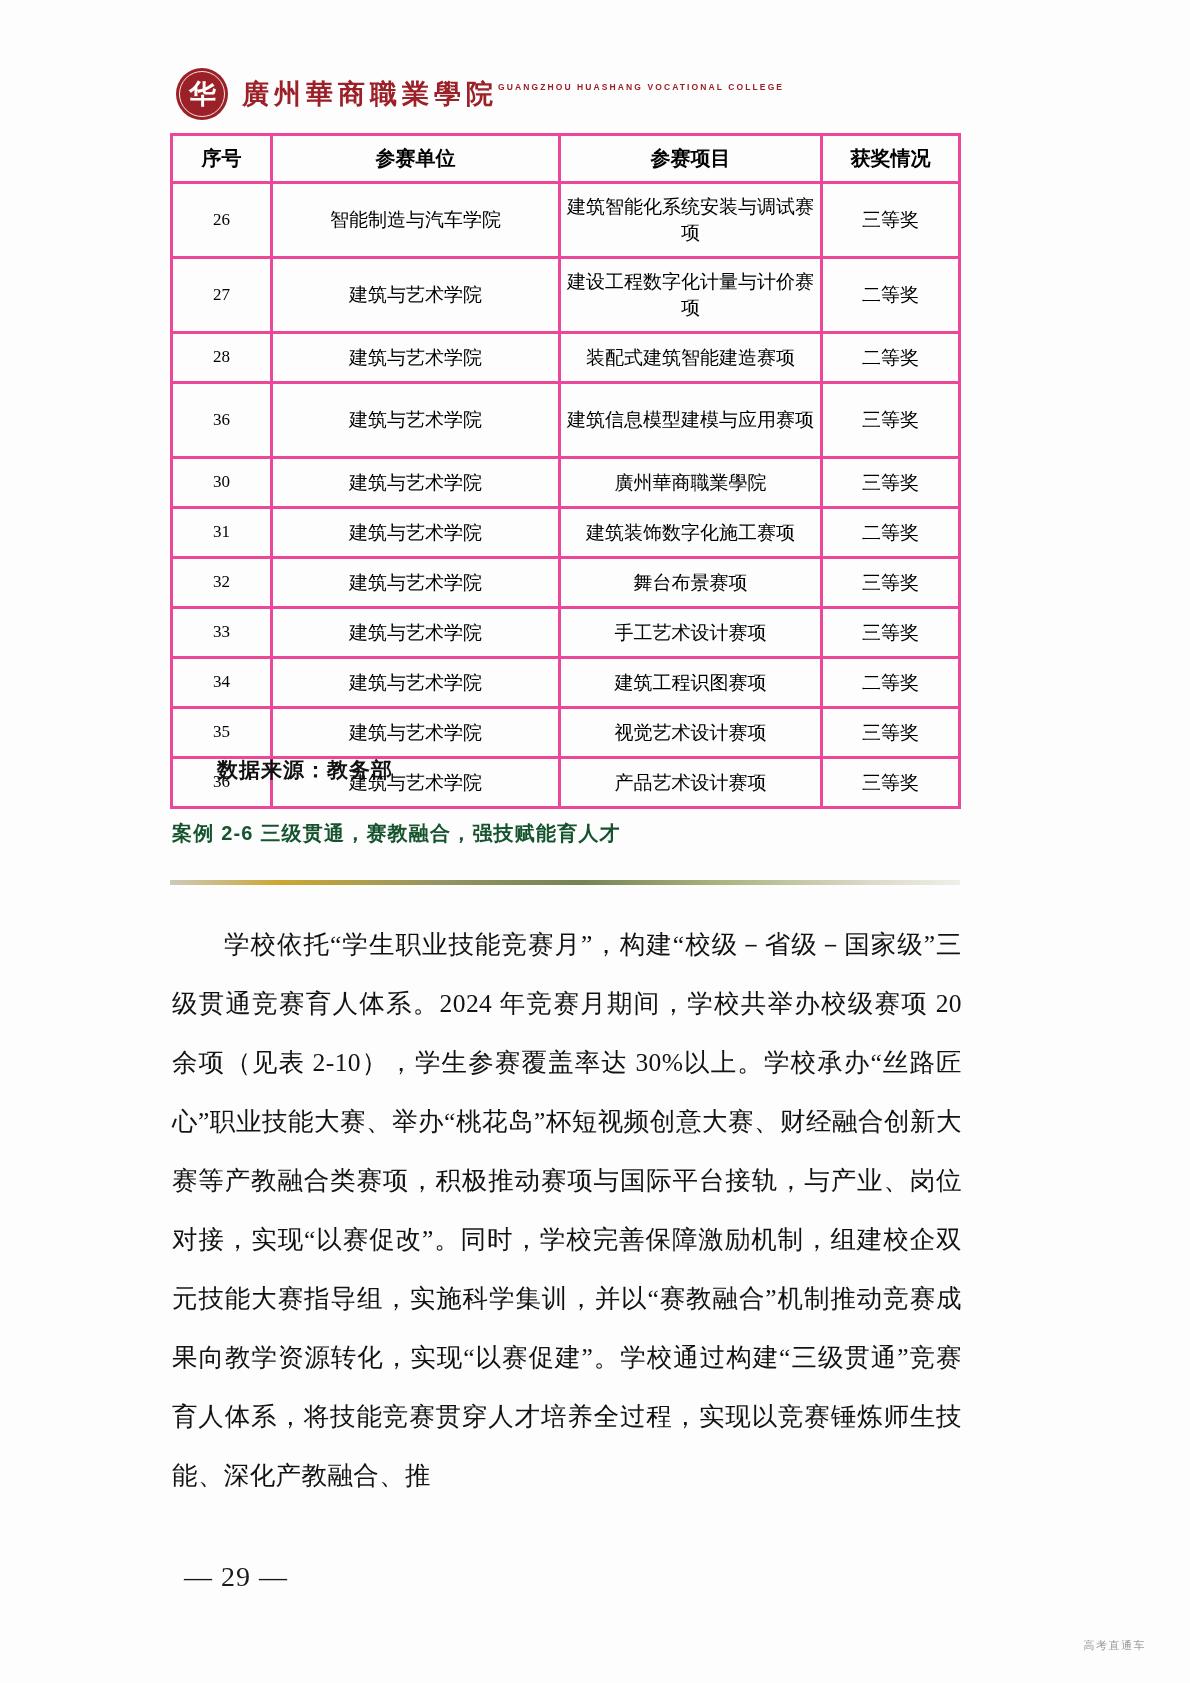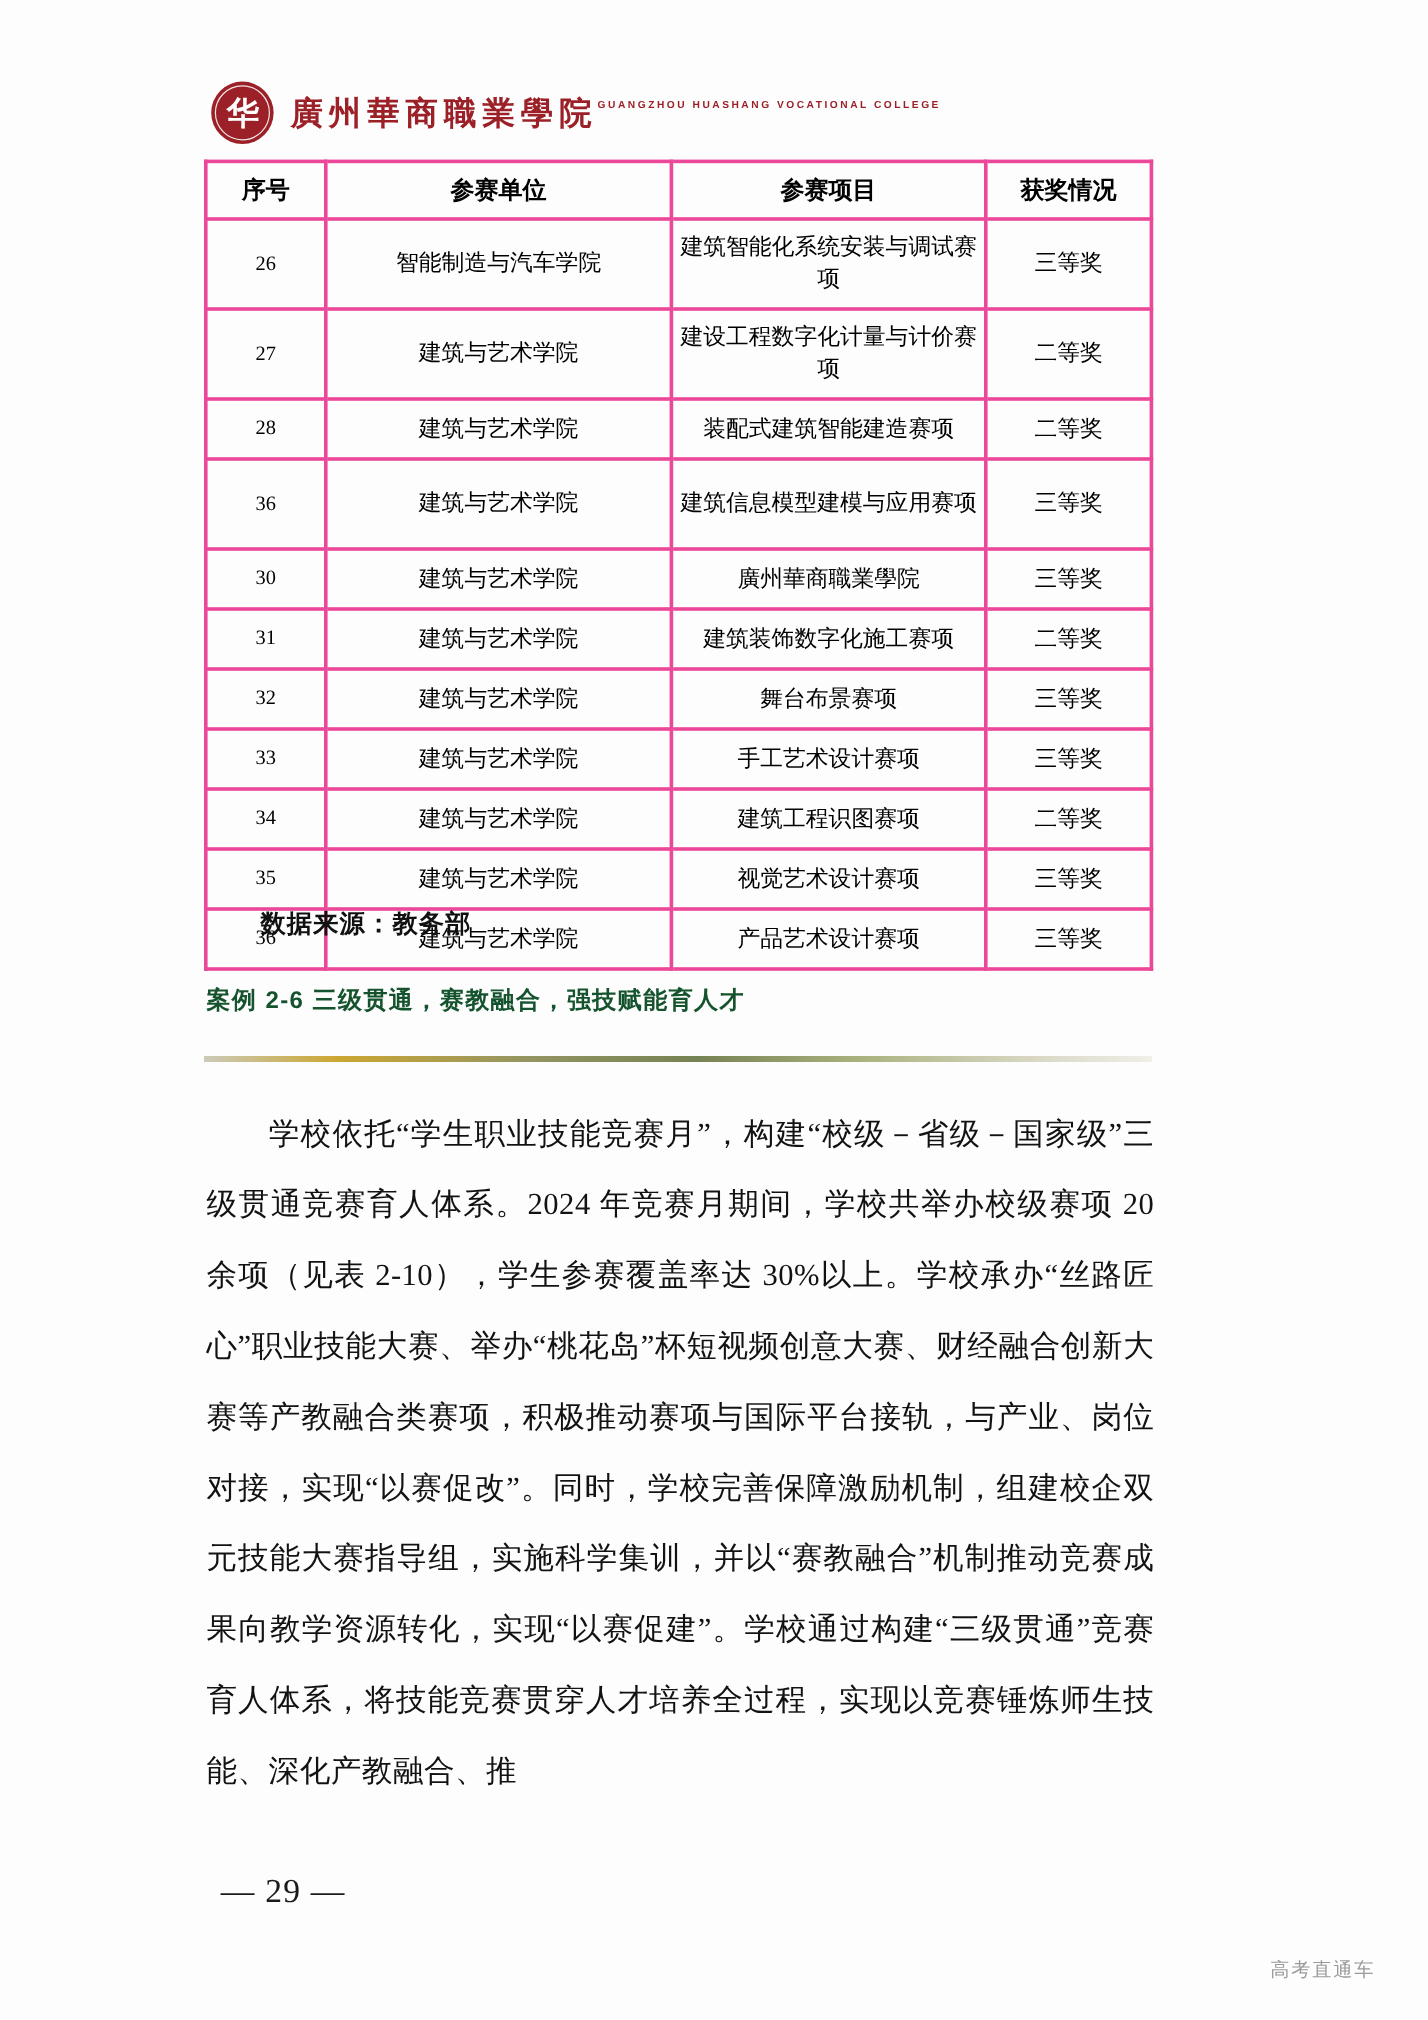--- a/index.html
+++ b/index.html
@@ -187,21 +187,21 @@
     top: 1561px;
     font-size: 28px;
     color: #1a1a1a;
     font-family: "Liberation Serif", "DejaVu Serif", serif;
     letter-spacing: 1px;
   }
   .watermark {
     position: absolute;
     right: 44px;
     bottom: 30px;
-    font-size: 16px;
+    font-size: 11px;
     color: #9a9a9a;
     font-family: "Liberation Sans", "DejaVu Sans", sans-serif;
     letter-spacing: 1.5px;
   }
 </style>
 </head>
 <body>
 
 <div class="page">
 

